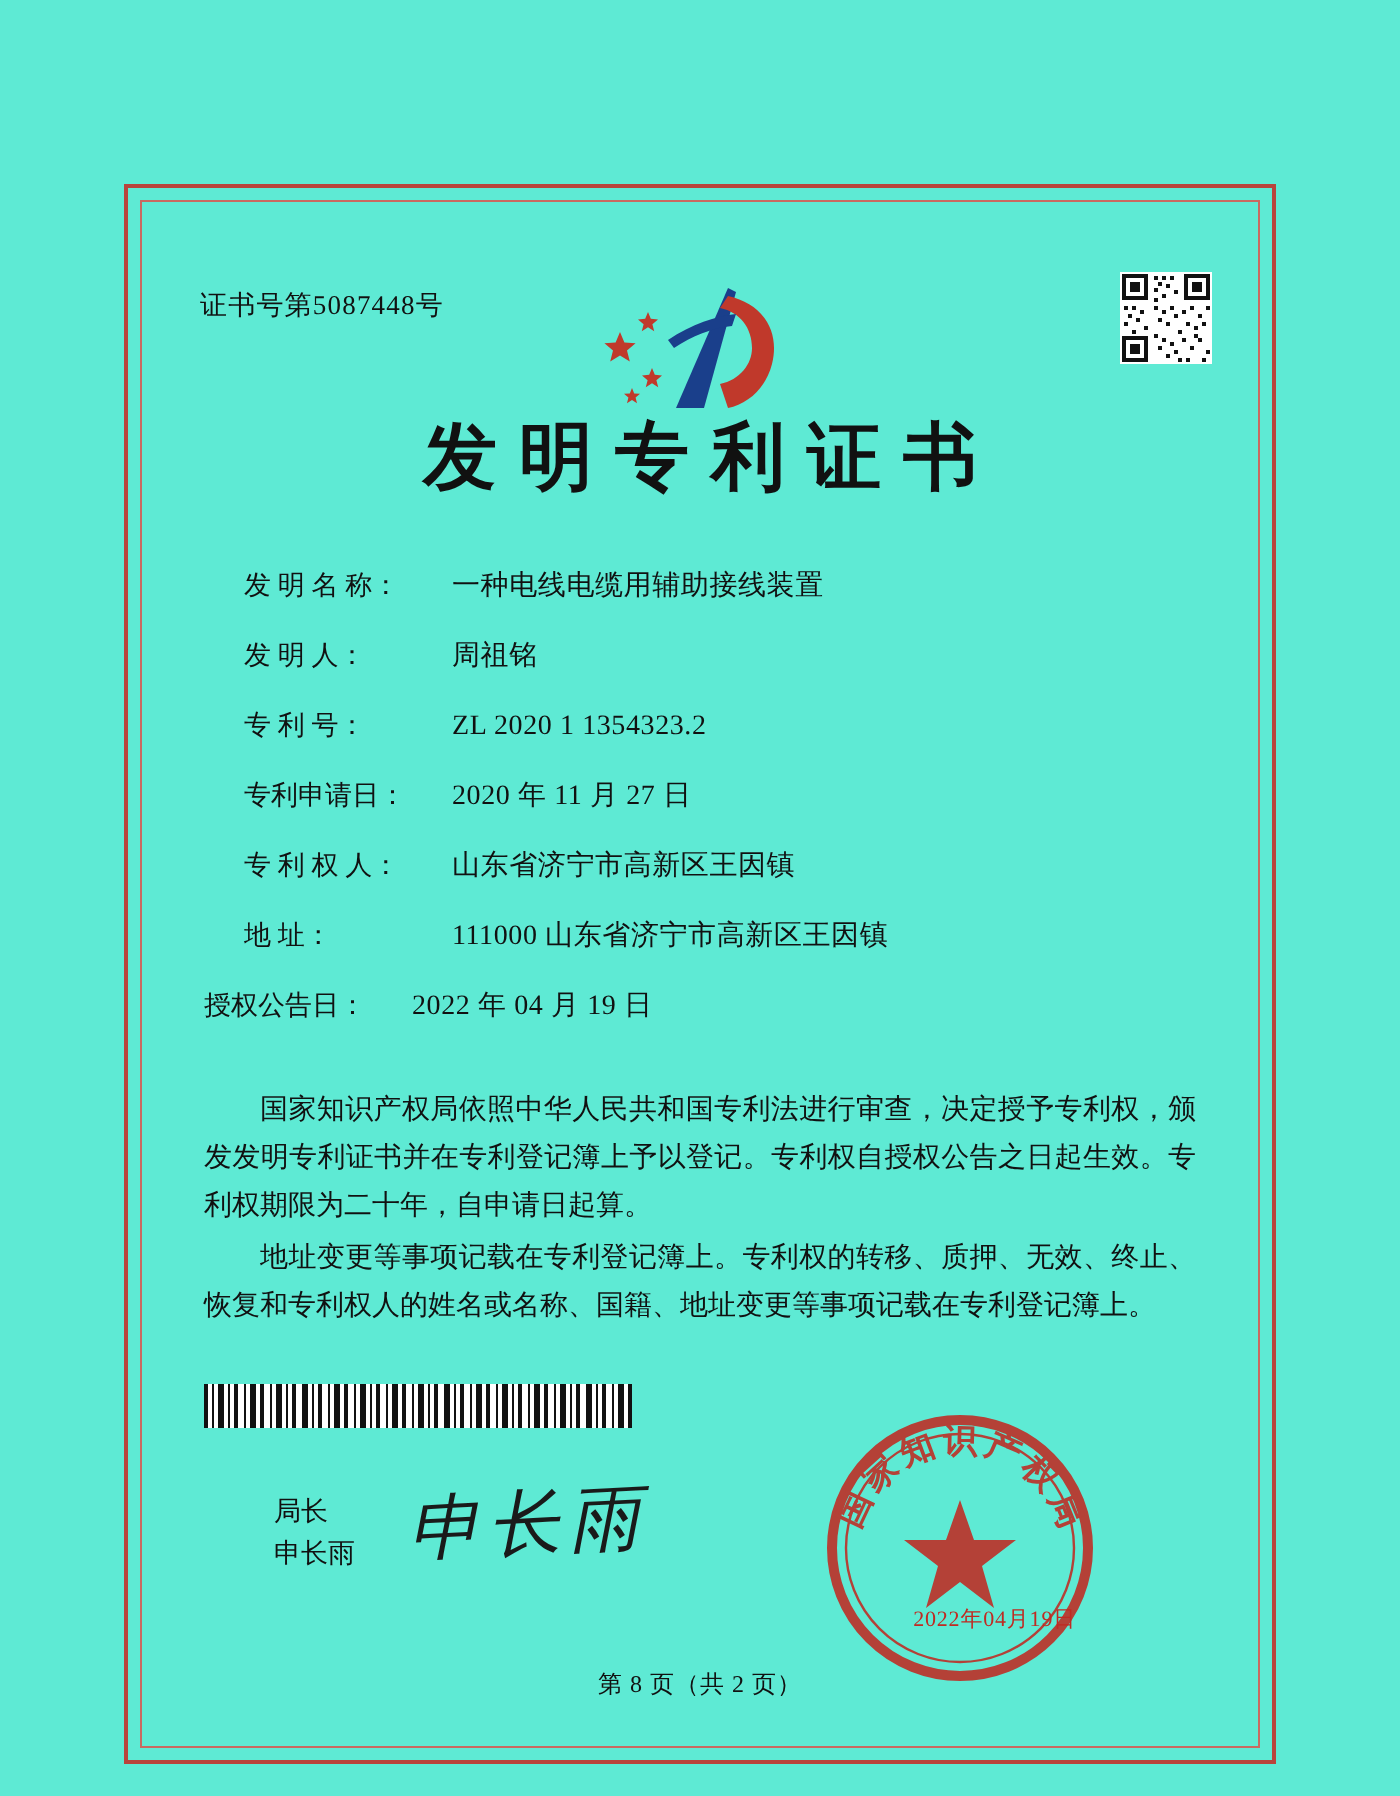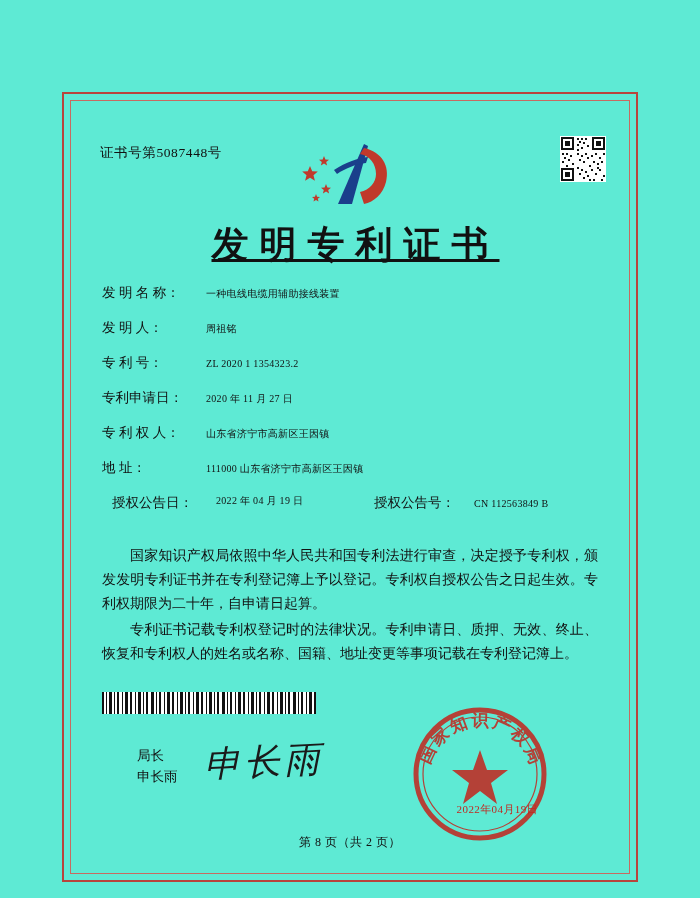--- a/index.html
+++ b/index.html
@@ -78,68 +78,67 @@
     top: 24px;
     height: 72px;
     text-align: center;
   }
   .emblem svg { display: inline-block; }
 
   .title {
     position: absolute;
     left: 0;
     right: 0;
-    top: 104px;
+    top: 88px;
     text-align: center;
     font-size: 37px;
     letter-spacing: 11px;
     font-weight: bold;
     color: #111;
     font-family: "Liberation Serif", "DejaVu Serif", serif;
     text-indent: 11px;
-    text-decoration: underline;
   }
 
   
   .fields {
     position: absolute;
     left: 16px;
     top: 168px;
     width: 500px;
   }
   .field-row {
     display: flex;
     align-items: baseline;
     margin-bottom: 17px;
     font-size: 13.5px;
+    margin-left: 20px;
   }
   .field-label {
     width: 104px;
     flex: 0 0 104px;
     letter-spacing: 0px;
     color: #111;
     white-space: nowrap;
   }
   .field-value {
     color: #111;
-    font-size: 10px;
+    font-size: 14px;
     letter-spacing: 0.3px;
   }
 
   .dual-row {
     display: flex;
     align-items: baseline;
     margin-bottom: 16px;
     font-size: 13.5px;
   }
   .dual-left {
     display: flex;
     align-items: flex-start;
     flex: 0 0 262px;
-    margin-left: 10px;
   }
   .dual-right {
     display: flex;
     align-items: baseline;
   }
   .dual-right .field-label {
     width: 100px;
     flex: 0 0 100px;
   }
 
@@ -342,31 +341,27 @@
       <div class="field-row">
         <span class="field-label">地 址：</span>
         <span class="field-value">111000 山东省济宁市高新区王因镇</span>
       </div>
 
       <div class="dual-row">
         <span class="dual-left">
           <span class="field-label">授权公告日：</span>
           <span class="field-value">2022 年 04 月 19 日</span>
         </span>
-        <span class="dual-right">
-          <span class="field-label">授权公告号：</span>
-          <span class="field-value">CN 112563849 B</span>
-        </span>
       </div>
 
     </div>
 
     <div class="body-text">
       <p>国家知识产权局依照中华人民共和国专利法进行审查，决定授予专利权，颁发发明专利证书并在专利登记簿上予以登记。专利权自授权公告之日起生效。专利权期限为二十年，自申请日起算。</p>
-      <p>专利证书记载专利权登记时的法律状况。专利申请日、质押、无效、终止、恢复和专利权人的姓名或名称、国籍、地址变更等事项记载在专利登记簿上。</p>
+      <p>地址变更等事项记载在专利登记簿上。专利权的转移、质押、无效、终止、恢复和专利权人的姓名或名称、国籍、地址变更等事项记载在专利登记簿上。</p>
     </div>
 
     <div class="barcode">
       <svg width="214" height="22" viewBox="0 0 214 22" xmlns="http://www.w3.org/2000/svg">
         <rect width="214" height="22" fill="#ffffff"></rect>
         <g fill="#111111">
           <rect x="0" y="0" width="2" height="22"></rect>
             <rect x="4" y="0" width="1" height="22"></rect>
           <rect x="7" y="0" width="3" height="22"></rect>
             <rect x="12" y="0" width="1" height="22"></rect>

